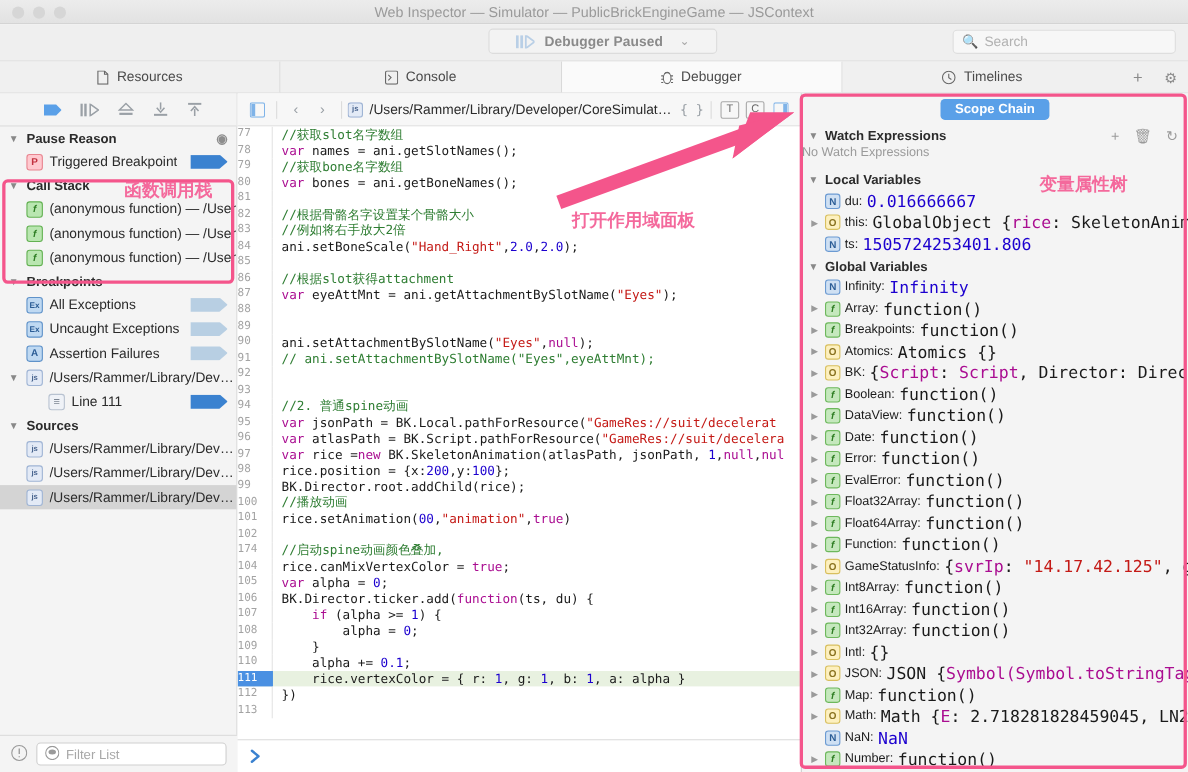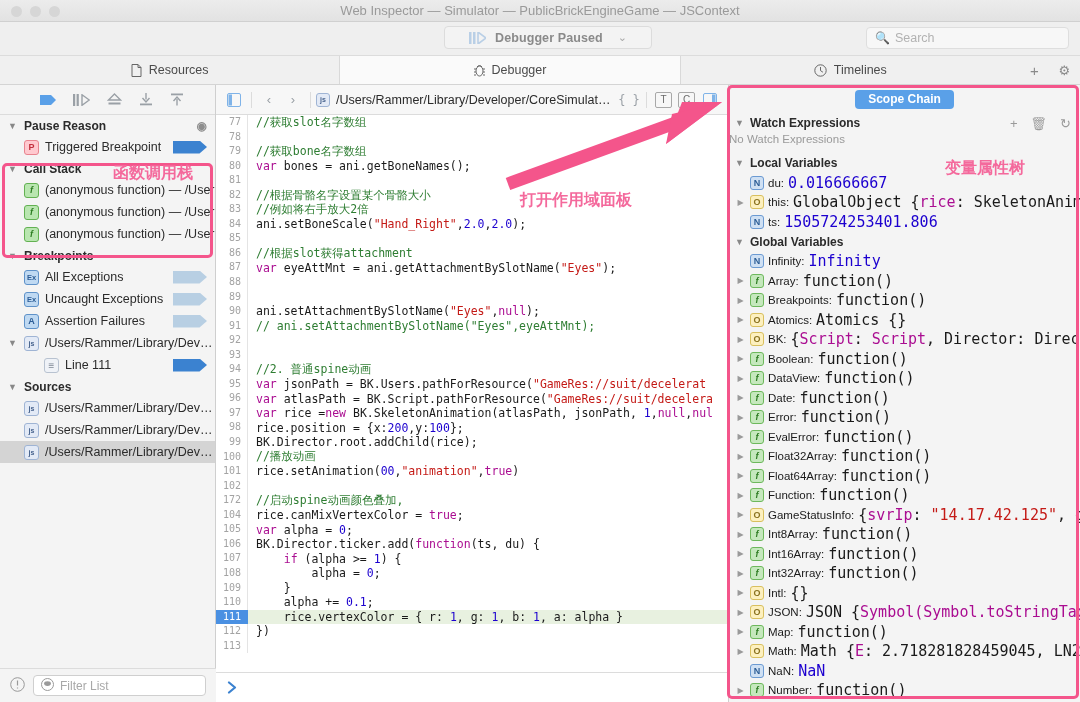--- a/index.html
+++ b/index.html
@@ -151,21 +151,21 @@
   }
 
   .code-area {
     position: absolute; top: 30px; left: 0; width: 512px; height: 557px;
     overflow: hidden; background: #fff;
     font-family: "DejaVu Sans Mono", monospace; font-size: 11.5px;
   }
   .cline { height: 14.55px; display: flex; align-items: center; white-space: pre; }
   .cline.hl { background: #e8f1e0; }
   .lnum {
-    width: 32px; flex: 0 0 32px; text-align: right; padding-right: 6px;
+    width: 32px; flex: 0 0 32px; text-align: left; padding-right: 6px;
     color: #a3a3a3; font-size: 10px; font-family: "DejaVu Sans Mono", monospace;
     border-right: 1px solid #e4e4e4; height: 14.55px; line-height: 14.55px;
   }
   .cline.hl .lnum { background: #4a90e2; color: #fff; border-right-color: #4a90e2; }
   .ctext { padding-left: 8px; color: #1a1a1a; }
   .k { color: #aa0d91; }          
   .s { color: #c41a16; }          
   .cm { color: #2e7d32; }         
   .n { color: #1c00cf; }          
   .arrowmark { color: #8aa87e; }
@@ -275,20 +275,29 @@
   <div class="tabbar">
     <div class="tab">
       <span class="ticon">
         <svg width="11" height="13" viewBox="0 0 11 13">
             <path d="M1 0.5 h6 l3 3 v9 h-9 z" fill="none" stroke="#666" stroke-width="1"></path>
             <path d="M7 0.5 v3 h3" fill="none" stroke="#666" stroke-width="1"></path>
           </svg>
       </span>
       <span>Resources</span>
     </div>
+    <div class="tab">
+      <span class="ticon">
+        <svg width="12" height="13" viewBox="0 0 12 13">
+            <rect x="0.5" y="0.5" width="11" height="12" rx="1.5" fill="none" stroke="#666"></rect>
+            <path d="M3 4 l2.5 2.5 L3 9" fill="none" stroke="#666" stroke-width="1"></path>
+          </svg>
+      </span>
+      <span>Console</span>
+    </div>
     <div class="tab active">
       <span class="ticon">
         <svg width="11" height="13" viewBox="0 0 11 13">
             <ellipse cx="5.5" cy="7" rx="3.5" ry="5" fill="none" stroke="#666"></ellipse>
             <path d="M3 3 a3 3 0 0 1 5 0" fill="none" stroke="#666"></path>
             <path d="M2 5 h-2 M2 8 h-2 M2 11 h-2 M9 5 h2 M9 8 h2 M9 11 h2" stroke="#666"></path>
           </svg>
       </span>
       <span>Debugger</span>
     </div>
@@ -460,46 +469,46 @@
       <span class="ctb-btn blue">
         <svg width="14" height="14" viewBox="0 0 14 14">
             <rect x="0.5" y="0.5" width="13" height="13" rx="1.5" fill="none" stroke="#7fb3e8"></rect>
             <rect x="9" y="1.5" width="3.5" height="11" fill="#7fb3e8"></rect>
           </svg>
       </span>
     </div>
 
     <div class="code-area" id="code-area">
         <div class="cline"><span class="lnum">77</span><span class="ctext"><span class="cm">//获取slot名字数组</span></span></div>
-        <div class="cline"><span class="lnum">78</span></div>
+        <div class="cline"><span class="lnum">78</span><span class="ctext"><span class="k">var</span><span> names = ani.getSlotNames();</span></span></div>
         <div class="cline"><span class="lnum">79</span><span class="ctext"><span class="cm">//获取bone名字数组</span></span></div>
         <div class="cline"><span class="lnum">80</span><span class="ctext"><span class="k">var</span><span> bones = ani.getBoneNames();</span></span></div>
         <div class="cline"><span class="lnum">81</span><span class="ctext"><span></span></span></div>
         <div class="cline"><span class="lnum">82</span><span class="ctext"><span class="cm">//根据骨骼名字设置某个骨骼大小</span></span></div>
         <div class="cline"><span class="lnum">83</span><span class="ctext"><span class="cm">//例如将右手放大2倍</span></span></div>
         <div class="cline"><span class="lnum">84</span><span class="ctext"><span>ani.setBoneScale(</span><span class="s">"Hand_Right"</span><span>,</span><span class="n">2.0</span><span>,</span><span class="n">2.0</span><span>);</span></span></div>
         <div class="cline"><span class="lnum">85</span><span class="ctext"><span></span></span></div>
         <div class="cline"><span class="lnum">86</span><span class="ctext"><span class="cm">//根据slot获得attachment</span></span></div>
         <div class="cline"><span class="lnum">87</span><span class="ctext"><span class="k">var</span><span> eyeAttMnt = ani.getAttachmentBySlotName(</span><span class="s">"Eyes"</span><span>);</span></span></div>
         <div class="cline"><span class="lnum">88</span><span class="ctext"><span></span></span></div>
         <div class="cline"><span class="lnum">89</span></div>
         <div class="cline"><span class="lnum">90</span><span class="ctext"><span>ani.setAttachmentBySlotName(</span><span class="s">"Eyes"</span><span>,</span><span class="k">null</span><span>);</span></span></div>
         <div class="cline"><span class="lnum">91</span><span class="ctext"><span class="cm">// ani.setAttachmentBySlotName("Eyes",eyeAttMnt);</span></span></div>
         <div class="cline"><span class="lnum">92</span><span class="ctext"><span></span></span></div>
         <div class="cline"><span class="lnum">93</span><span class="ctext"><span></span></span></div>
         <div class="cline"><span class="lnum">94</span><span class="ctext"><span class="cm">//2. 普通spine动画</span></span></div>
-        <div class="cline"><span class="lnum">95</span><span class="ctext"><span class="k">var</span><span> jsonPath = BK.Users.pathForResource(</span><span class="s">"GameRes://suit/decelerat</span></span></div>
+        <div class="cline"><span class="lnum">95</span><span class="ctext"><span class="k">var</span><span> jsonPath = BK.Local.pathForResource(</span><span class="s">"GameRes://suit/decelerat</span></span></div>
         <div class="cline"><span class="lnum">96</span><span class="ctext"><span class="k">var</span><span> atlasPath = BK.Script.pathForResource(</span><span class="s">"GameRes://suit/decelera</span></span></div>
         <div class="cline"><span class="lnum">97</span><span class="ctext"><span class="k">var</span><span> rice =</span><span class="k">new</span><span> BK.SkeletonAnimation(atlasPath, jsonPath, </span><span class="n">1</span><span>,</span><span class="k">null</span><span>,</span><span class="k">nul</span></span></div>
         <div class="cline"><span class="lnum">98</span><span class="ctext"><span>rice.position = {x:</span><span class="n">200</span><span>,y:</span><span class="n">100</span><span>};</span></span></div>
         <div class="cline"><span class="lnum">99</span><span class="ctext"><span>BK.Director.root.addChild(rice);</span></span></div>
         <div class="cline"><span class="lnum">100</span><span class="ctext"><span class="cm">//播放动画</span></span></div>
         <div class="cline"><span class="lnum">101</span><span class="ctext"><span>rice.setAnimation(</span><span class="n">00</span><span>,</span><span class="s">"animation"</span><span>,</span><span class="k">true</span><span>)</span></span></div>
         <div class="cline"><span class="lnum">102</span><span class="ctext"><span></span></span></div>
-        <div class="cline"><span class="lnum">172</span><span class="ctext"><span class="cm">//启动spine动画颜色叠加,</span></span></div>
+        <div class="cline"><span class="lnum">174</span><span class="ctext"><span class="cm">//启动spine动画颜色叠加,</span></span></div>
         <div class="cline"><span class="lnum">104</span><span class="ctext"><span>rice.canMixVertexColor = </span><span class="k">true</span><span>;</span></span></div>
         <div class="cline"><span class="lnum">105</span><span class="ctext"><span class="k">var</span><span> alpha = </span><span class="n">0</span><span>;</span></span></div>
         <div class="cline"><span class="lnum">106</span><span class="ctext"><span>BK.Director.ticker.add(</span><span class="k">function</span><span>(ts, du) {</span></span></div>
         <div class="cline"><span class="lnum">107</span><span class="ctext"><span>    </span><span class="k">if</span><span> (alpha &gt;= </span><span class="n">1</span><span>) {</span></span></div>
         <div class="cline"><span class="lnum">108</span><span class="ctext"><span>        alpha = </span><span class="n">0</span><span>;</span></span></div>
         <div class="cline"><span class="lnum">109</span><span class="ctext"><span>    }</span></span></div>
         <div class="cline"><span class="lnum">110</span><span class="ctext"><span>    alpha += </span><span class="n">0.1</span><span>;</span></span></div>
         <div class="cline hl"><span class="lnum">111</span><span class="ctext"><span class="arrowmark"></span><span>    rice.vertexColor = { r: </span><span class="n">1</span><span>, g: </span><span class="n">1</span><span>, b: </span><span class="n">1</span><span>, a: alpha }</span></span></div>
         <div class="cline"><span class="lnum">112</span><span class="ctext"><span>})</span></span></div>
         <div class="cline"><span class="lnum">113</span><span class="ctext"><span></span></span></div>

